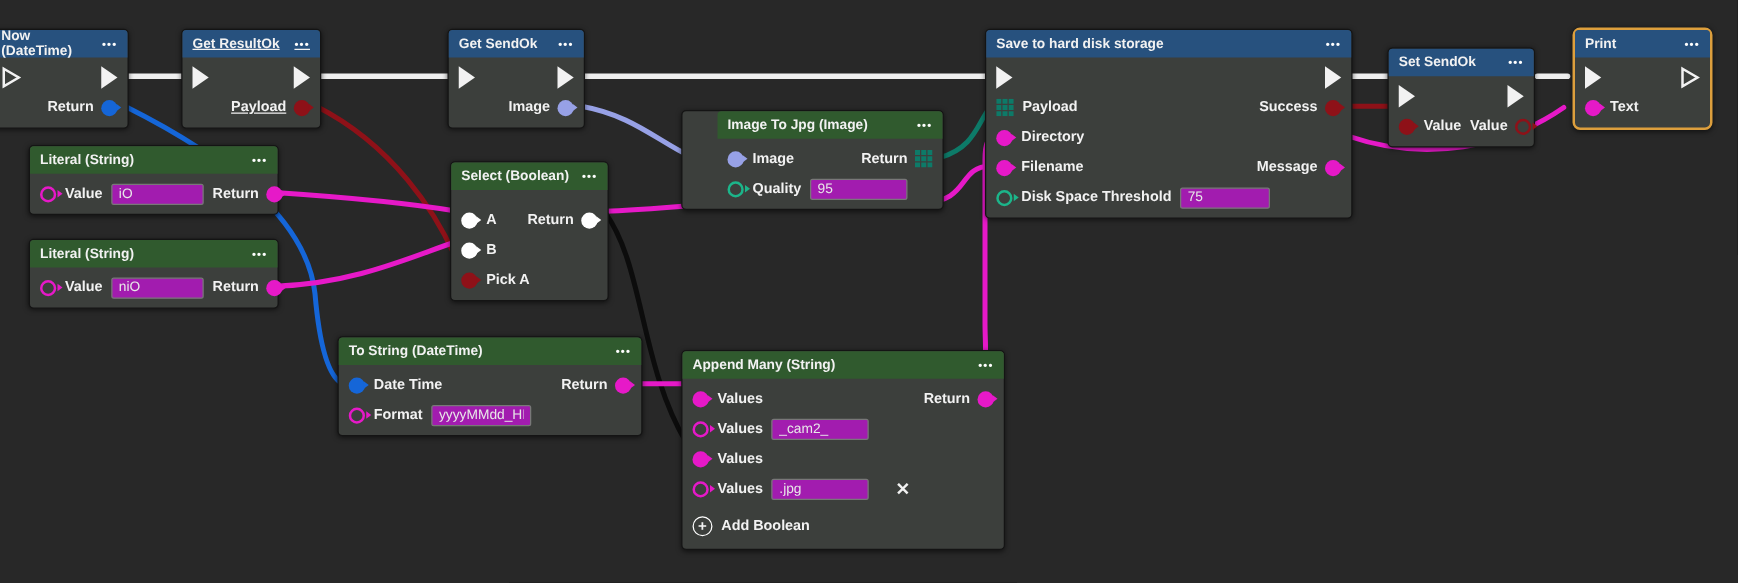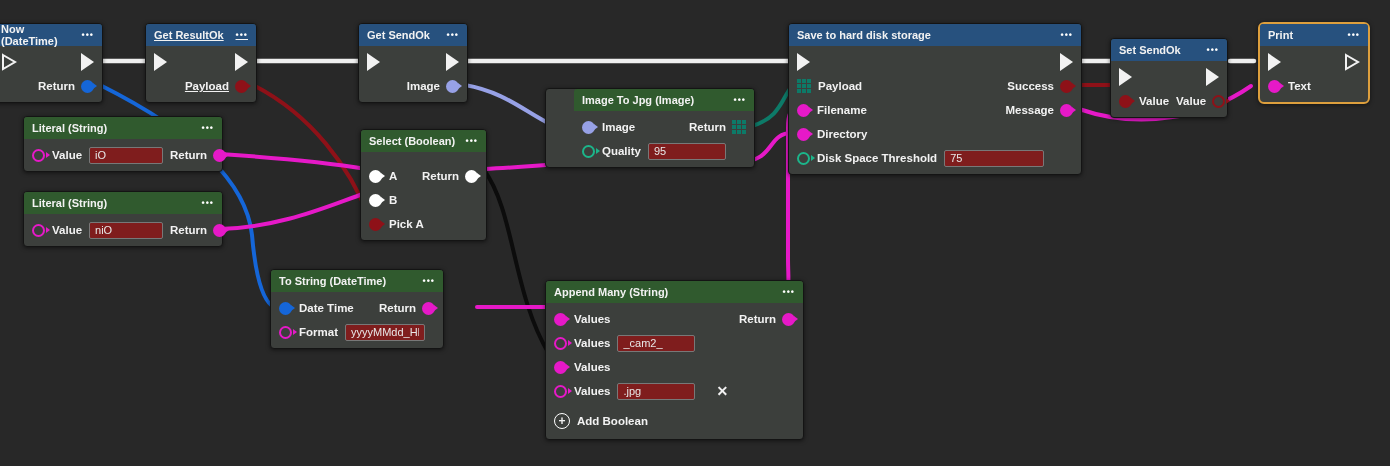--- a/index.html
+++ b/index.html
@@ -38,21 +38,21 @@
   .pin::after{content:"";position:absolute;left:12px;top:50%;transform:translateY(-50%);
     border-left:4px solid currentColor;border-top:3px solid transparent;
     border-bottom:3px solid transparent;}
   .pin.ring{background:transparent;border:2.5px solid currentColor;}
   .p-datetime{color:var(--type-datetime);} .p-bool{color:var(--type-boolean);}
   .p-string{color:var(--type-string);} .p-image{color:var(--type-image);}
   .p-number{color:var(--type-number);} .p-white{color:#fff;}
   .exec-f{width:0;height:0;border-left:13px solid #f2f2f2;
     border-top:9px solid transparent;border-bottom:9px solid transparent;flex:0 0 auto;}
   .gridpin{flex:0 0 auto;display:block;}
-  input.fld{width:78px;height:17px;background:#7f1d1d;border:1px solid #787878;
+  input.fld{width:78px;height:17px;background:#a21caf;border:1px solid #787878;
     border-radius:2px;color:#e8e8e8;font-size:11px;font-family:"Liberation Sans",sans-serif;
     padding:0 5px;outline:none;}
   .del{font-size:14px;font-weight:bold;margin-left:14px;cursor:pointer;}
   .addsock{height:28px;margin-top:4px;}
   .plus{width:16px;height:16px;border:1.6px solid #fff;border-radius:50%;
     display:flex;align-items:center;justify-content:center;font-size:12px;
     font-weight:bold;flex:0 0 auto;cursor:pointer;}
   .lbl{color:#f2f2f2;}
 </style>
 </head>
@@ -213,21 +213,21 @@
   <div class="row">
         <span class="pin p-white"></span>
         <span class="lbl">B</span>
       </div>
   <div class="row">
         <span class="pin p-bool"></span>
         <span class="lbl">Pick A</span>
       </div>
 </div>
 
-<div class="node" style="left:270px;top:269px;width:174px;">
+<div class="node" style="left:270px;top:269px;width:244px;">
   <div class="hdr green">
         <span class="lbl">To String (DateTime)</span>
         <span class="menu">•••</span>
       </div>
   <div class="row">
     <span class="pin p-datetime"></span>
     <span class="lbl">Date Time</span>
     <span class="right">
           <span class="lbl">Return</span>
           <span class="pin p-string"></span>
@@ -297,35 +297,35 @@
             <rect x="10" y="10" width="4" height="4"></rect>
           </g>
         </svg>
     <span class="lbl">Payload</span>
     <span class="right">
           <span class="lbl">Success</span>
           <span class="pin p-bool"></span>
         </span>
   </div>
   <div class="row">
+        <span class="pin p-string"></span>
+        <span class="lbl">Directory</span>
+      </div>
+  <div class="row">
     <span class="pin p-string"></span>
     <span class="lbl">Filename</span>
     <span class="right">
           <span class="lbl">Message</span>
           <span class="pin p-string"></span>
         </span>
   </div>
   <div class="row">
-        <span class="pin p-string"></span>
-        <span class="lbl">Directory</span>
-      </div>
-  <div class="row">
     <span class="pin ring p-number"></span>
     <span class="lbl">Disk Space Threshold</span>
-    <input class="fld" style="width: 100px;" value="75">
+    <input class="fld" style="width: 72px;" value="75">
   </div>
 </div>
 
 <div class="node" style="left:1110px;top:38px;width:118px;">
   <div class="hdr blue">
         <span class="lbl">Set SendOk</span>
         <span class="menu">•••</span>
       </div>
   <div class="row" style="justify-content:space-between;">
     <span class="exec-f"></span>

